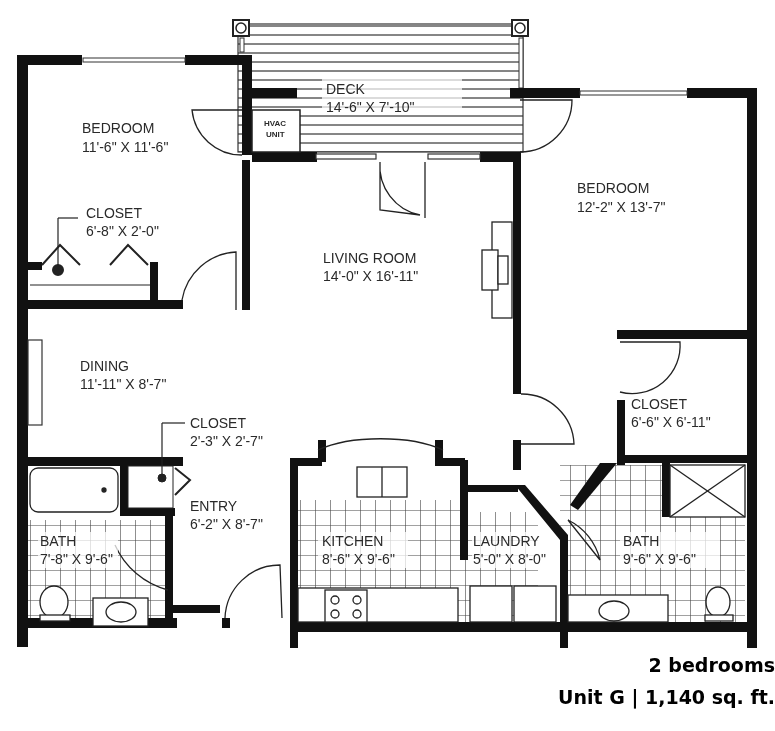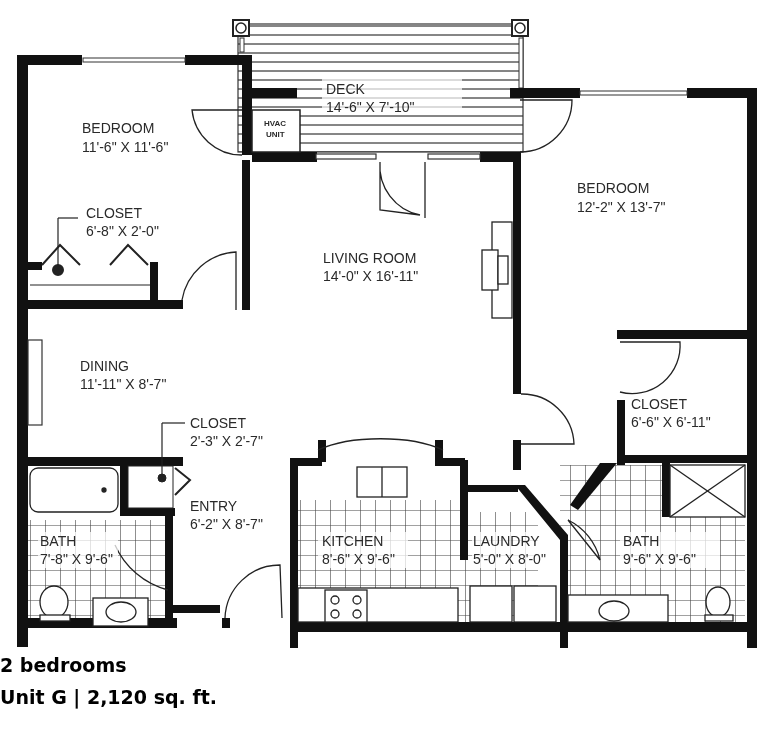--- a/index.html
+++ b/index.html
@@ -1,20 +1,20 @@
 <!DOCTYPE html>
 <html><head>
 <meta charset="utf-8">
 <style>
   html, body { margin:0; padding:0; background:#ffffff; }
   body { width:775px; height:731px; position:relative; overflow:hidden; font-family:"Liberation Sans", sans-serif; }
   #plan { position:absolute; left:0; top:0; width:775px; height:650px; }
   .lbl { font-family:"Liberation Sans", sans-serif; font-size:14px; fill:#2a2a2a; }
   .lbl-sm { font-family:"Liberation Sans", sans-serif; font-size:8px; font-weight:bold; fill:#2a2a2a; }
-  .caption { position:absolute; left:0; width:775px; text-align:left; font-family:"DejaVu Sans", sans-serif; font-weight:bold; color:#000; }
+  .caption { position:absolute; left:0; width:775px; text-align:right; font-family:"DejaVu Sans", sans-serif; font-weight:bold; color:#000; }
   #cap1 { top:654px; font-size:19px; }
   #cap2 { top:686px; font-size:19px; }
 </style>
 </head>
 <body>
 
 <svg id="plan" viewBox="0 0 775 650" xmlns="http://www.w3.org/2000/svg">
   <defs>
     <pattern id="tile" width="15" height="15" patternUnits="userSpaceOnUse">
       <path d="M15 0 L0 0 0 15" fill="none" stroke="#444" stroke-width="1.2"></path>
@@ -223,13 +223,13 @@
 
     <text class="lbl" x="473" y="546">LAUNDRY</text>
     <text class="lbl" x="473" y="564">5'-0" X 8'-0"</text>
 
     <text class="lbl" x="623" y="546">BATH</text>
     <text class="lbl" x="623" y="564">9'-6" X 9'-6"</text>
   </g>
 </svg>
 
 <div class="caption" id="cap1">2 bedrooms</div>
-<div class="caption" id="cap2">Unit G | 2,120 sq. ft.</div>
+<div class="caption" id="cap2">Unit G | 1,140 sq. ft.</div>
 
 </body></html>

